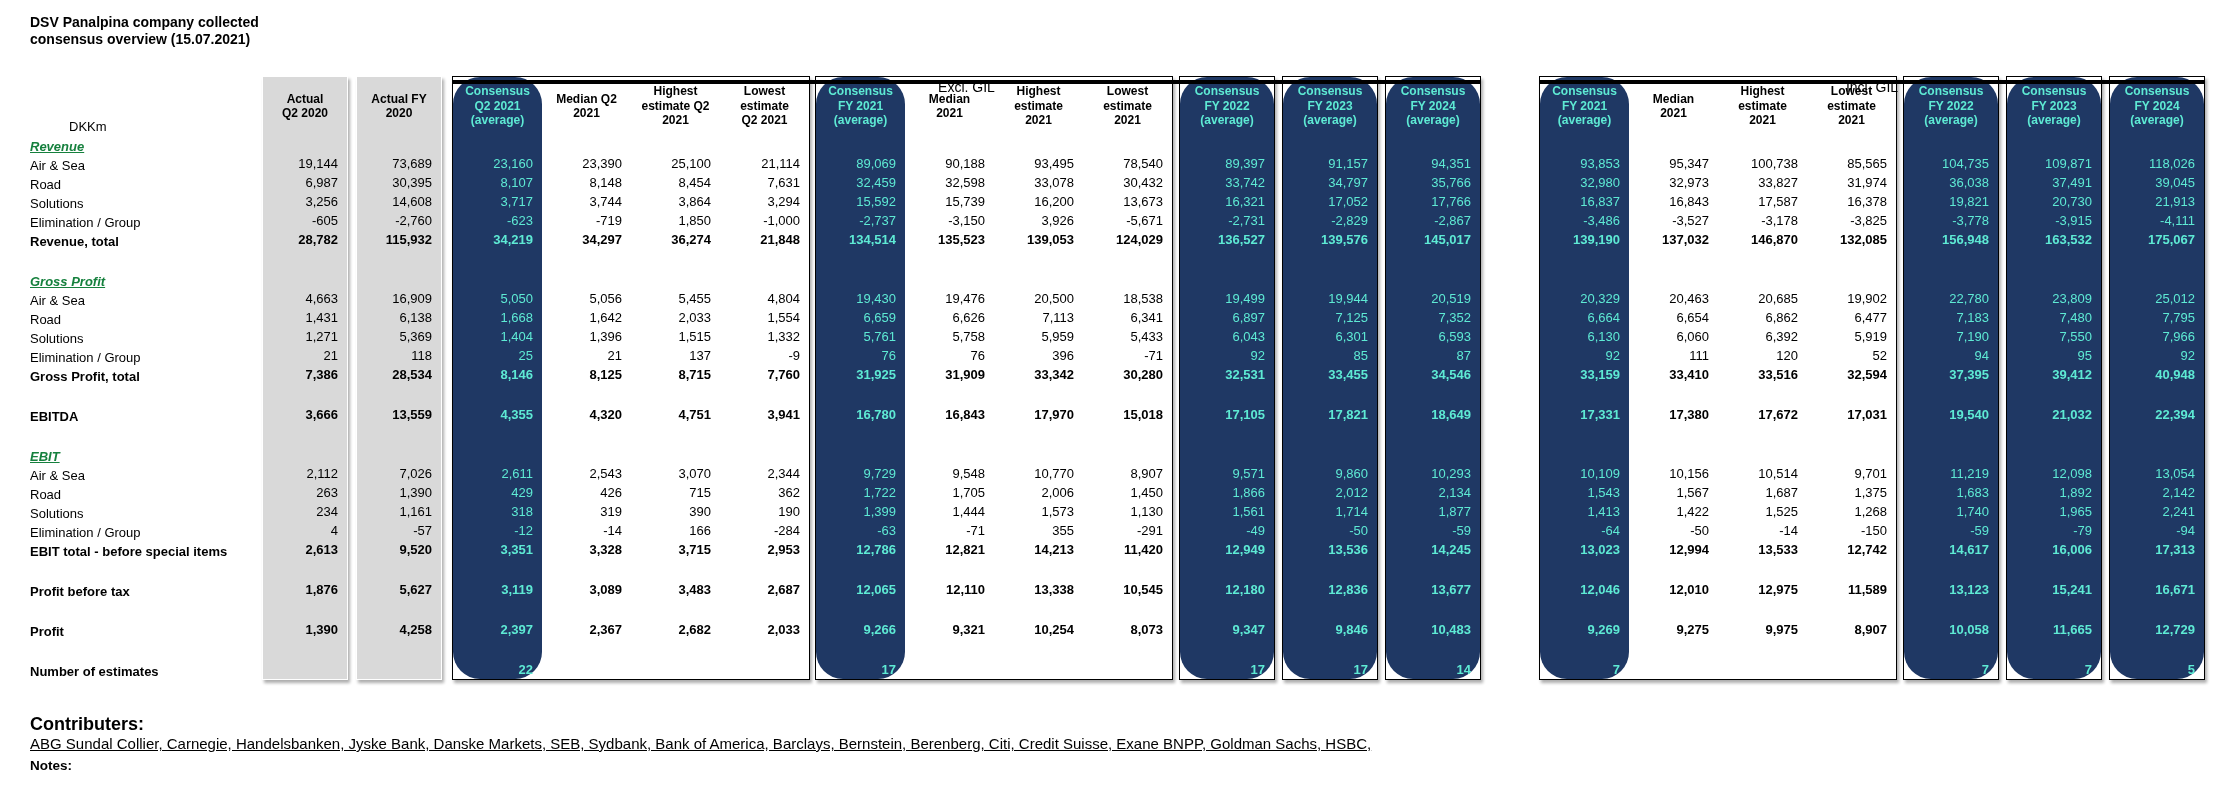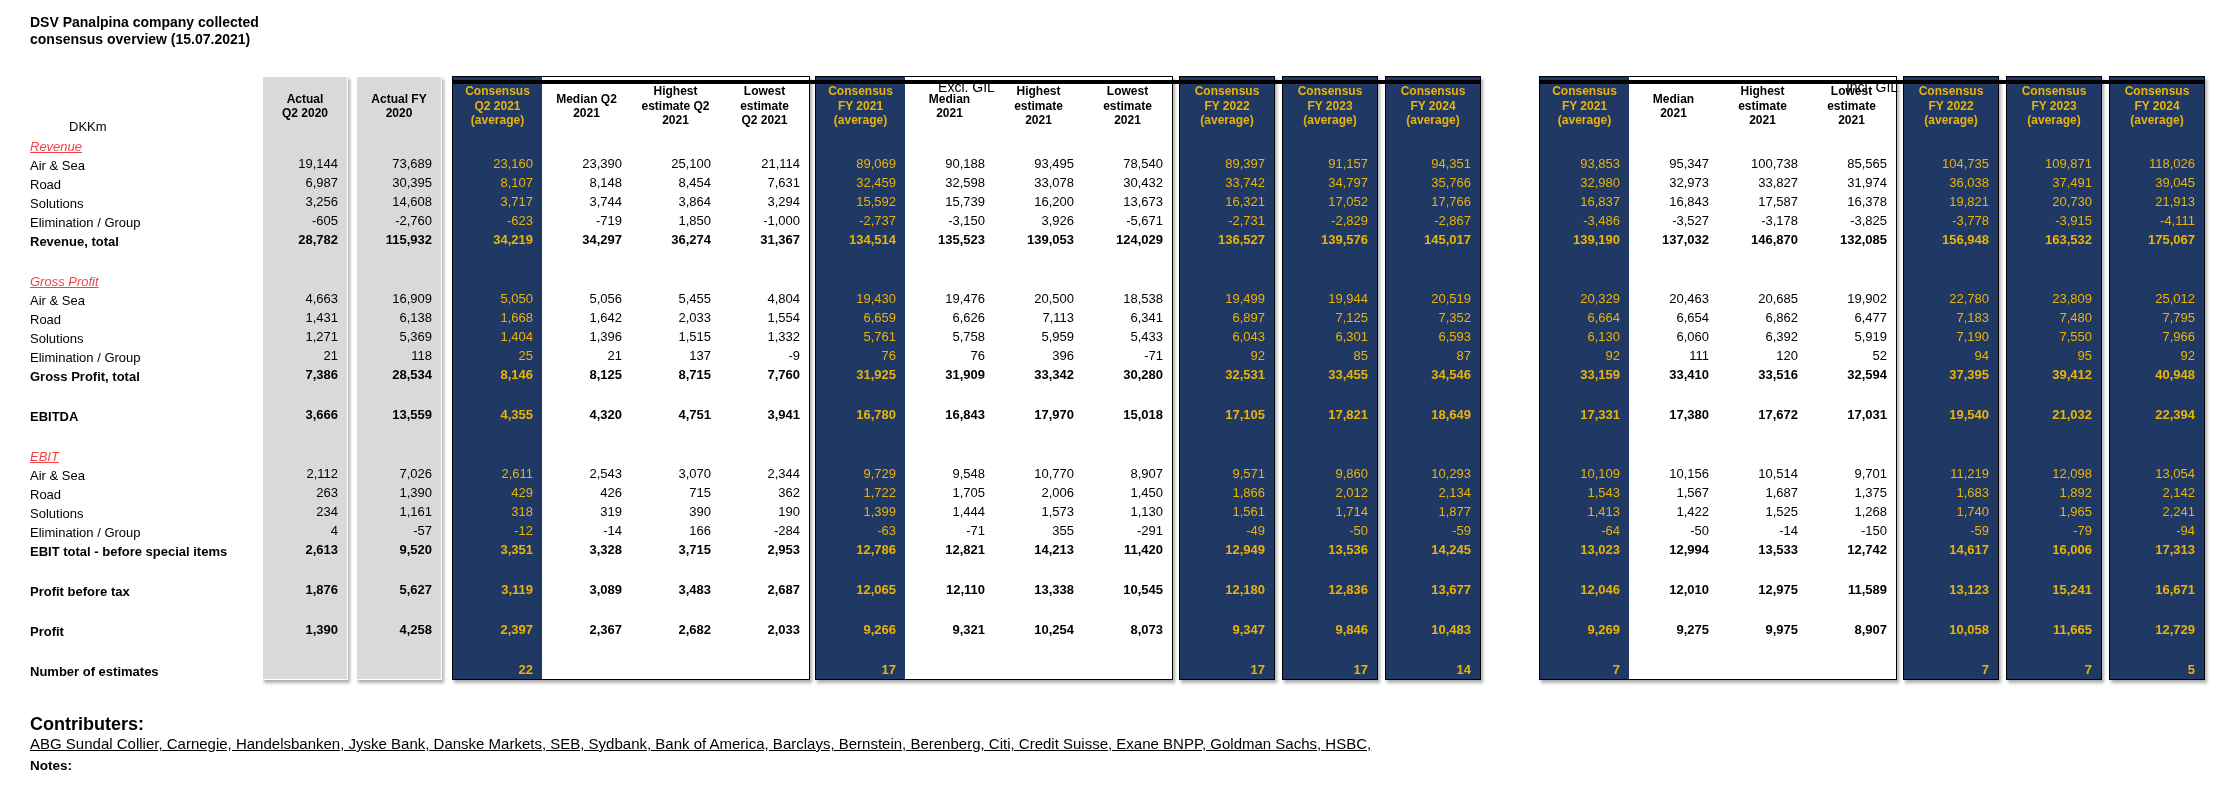--- a/index.html
+++ b/index.html
@@ -10,28 +10,28 @@
   #sheet{position:relative;padding:14px 0 0 30px;}
   #title-block{font-weight:bold;font-size:14px;line-height:17px;white-space:nowrap;}
   #table-area{position:relative;}
   .gline{position:absolute;top:4px;height:3.5px;background:#000;}
   .glabel{position:absolute;top:4px;text-align:center;font-size:14px;line-height:14px;}
   #table-flex{display:flex;margin-top:28px;align-items:flex-start;}
   .label-col{width:232px;flex:none;}
   .label-header{height:58px;display:flex;align-items:flex-end;padding-bottom:3px;font-size:13px;margin-left:39px;}
   .lrow{height:19px;line-height:19px;font-size:13px;white-space:nowrap;}
   .lrow.blank,.cell.blank{height:21px;}
-  .lrow.section{color:#ef4444;font-weight:normal;font-style:italic;text-decoration:underline;}
+  .lrow.section{color:#15803d;font-weight:bold;font-style:italic;text-decoration:underline;}
   .bold{font-weight:bold;}
   .vgap{flex:none;height:1px;}
   .block{display:flex;flex:none;border:1.5px solid transparent;box-shadow:2px 3px 3px rgba(0,0,0,0.32);}
   .block.bordered{border-color:#000;}
   .col{flex:none;}
   .col.gray{background:#d9d9d9;}
-  .col.navy{background:#1f3864;color:#eab308;}
+  .col.navy{background:#1f3864;color:#5eead4;border-radius:27px;}
   .col.white{background:#ffffff;}
   .col-header{height:58px;display:flex;flex-direction:column;justify-content:center;text-align:center;font-weight:bold;font-size:12px;line-height:14.5px;}
   .cell{height:19px;line-height:19px;text-align:right;padding-right:9px;font-size:13px;white-space:nowrap;}
   #footer{margin-top:33px;}
   #contrib-label{font-weight:bold;font-size:18px;line-height:20px;}
   .contrib-line{font-size:15px;line-height:20px;white-space:nowrap;text-decoration:underline;}
   #notes-label{font-weight:bold;font-size:13.5px;line-height:20px;margin-top:2px;}
 </style>
 </head>
 <body>
@@ -264,21 +264,21 @@
             <div class="col-header">
               <div class="hline">Lowest</div>
               <div class="hline">estimate</div>
               <div class="hline">Q2 2021</div>
             </div>
             <div class="cell section"></div>
             <div class="cell data">21,114</div>
             <div class="cell data">7,631</div>
             <div class="cell data">3,294</div>
             <div class="cell data">-1,000</div>
-            <div class="cell data bold">31,367</div>
+            <div class="cell data bold">21,848</div>
             <div class="cell blank"></div>
             <div class="cell section"></div>
             <div class="cell data">4,804</div>
             <div class="cell data">1,554</div>
             <div class="cell data">1,332</div>
             <div class="cell data">-9</div>
             <div class="cell data bold">7,760</div>
             <div class="cell blank"></div>
             <div class="cell data bold">3,941</div>
             <div class="cell blank"></div>

